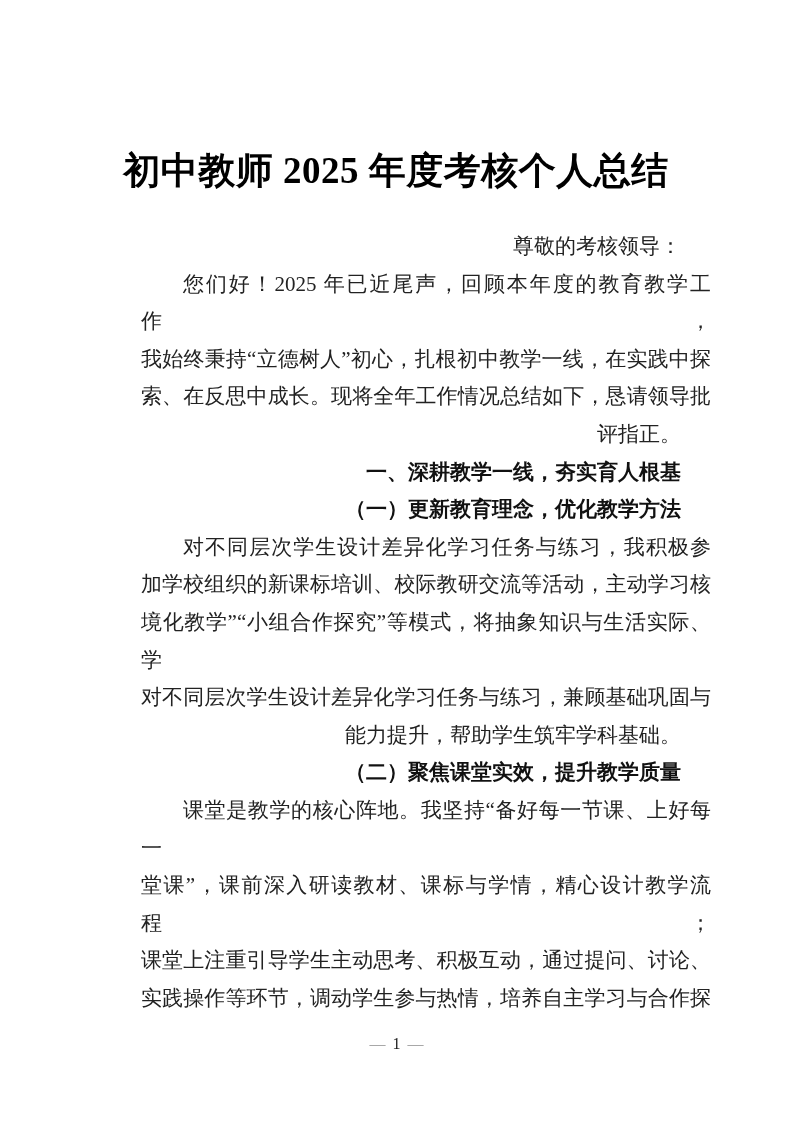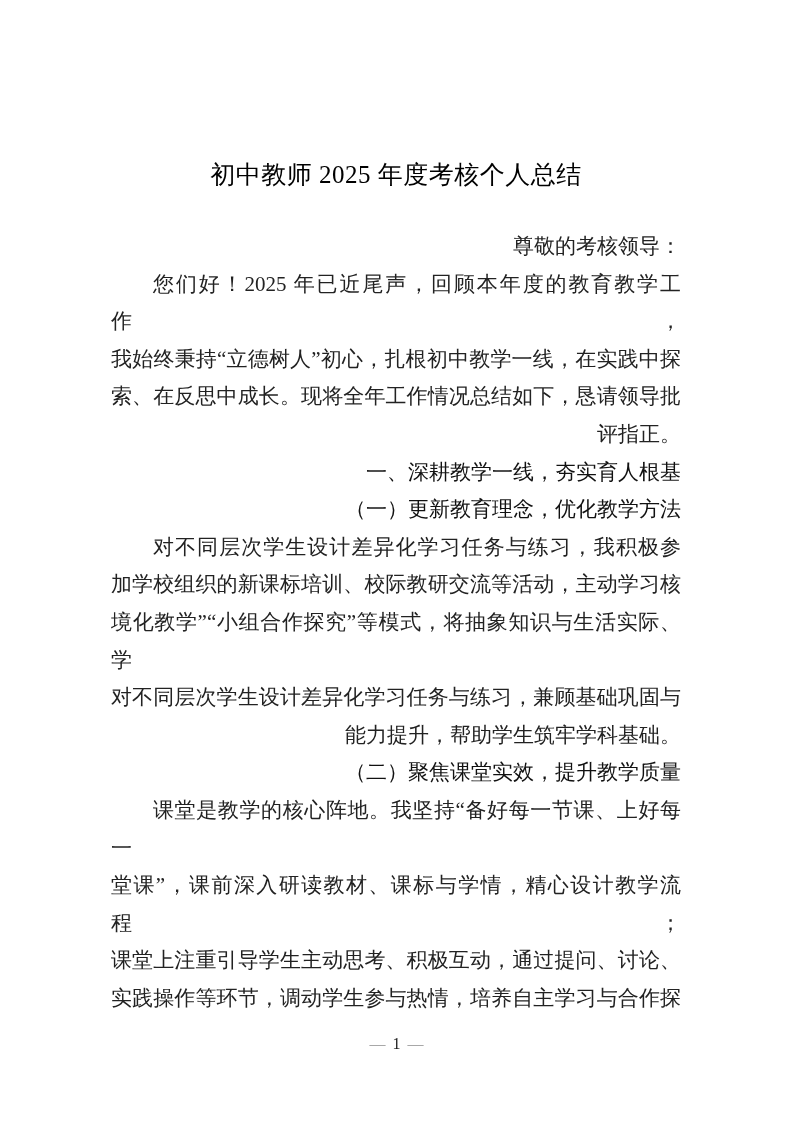--- a/index.html
+++ b/index.html
@@ -11,26 +11,26 @@
     position: relative;
     width: 793px;
     height: 1122px;
     background: #ffffff;
     overflow: hidden;
     font-family: "Liberation Serif", "DejaVu Serif", serif;
     color: #222222;
   }
   .doc-title {
     position: absolute;
-    top: 158px;
+    top: 146px;
     left: 100px;
     width: 592px;
     text-align: center;
-    font-size: 25px;
-    font-weight: 400;
+    font-size: 37px;
+    font-weight: 700;
     color: #000000;
     letter-spacing: 0.5px;
     white-space: nowrap;
   }
   .body-text {
     position: absolute;
     top: 228px;
     left: 111px;
     width: 570px;
     font-size: 21px;
@@ -39,26 +39,27 @@
   .line {
     width: 570px;
     text-align: right;
     white-space: nowrap;
   }
   .line.stretch {
     white-space: normal;
     text-align: justify;
     text-align-last: justify;
     text-justify: inter-character;
+    margin-left: 30px;
   }
   .line.indent {
     text-indent: 2em;
   }
   .line.bold {
-    font-weight: 400;
+    font-weight: 700;
     color: #111111;
   }
   .footer {
     position: absolute;
     top: 1034px;
     left: 0;
     width: 793px;
     text-align: center;
     font-size: 16px;
     line-height: 20px;

